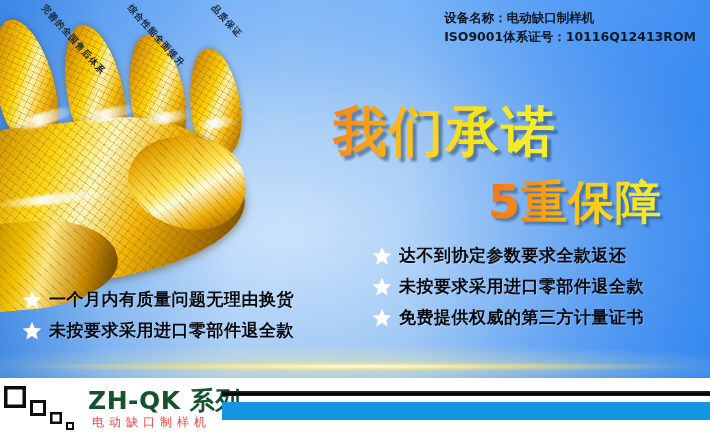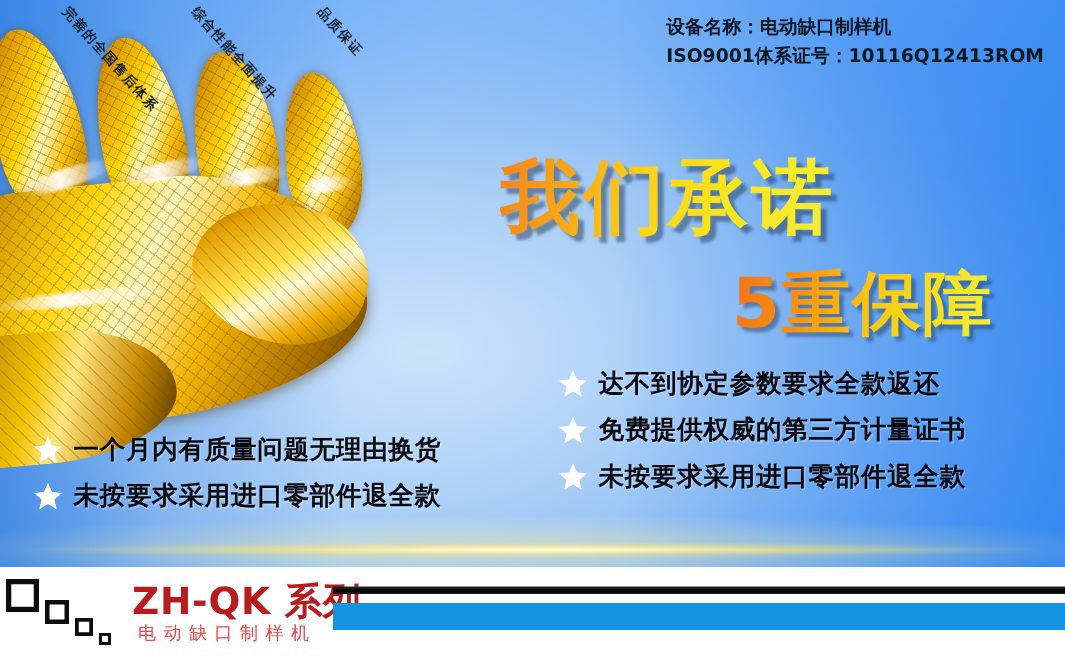--- a/index.html
+++ b/index.html
@@ -238,21 +238,21 @@
   .sq3 { left: 50px; top: 34px; width: 12px; height: 12px; }
   .sq3 i { width: 7px;  height: 7px; }
   .sq4 { left: 66px; top: 44px; width: 8px;  height: 8px; }
   .sq4 i { width: 4px;  height: 4px; }
 
   .brand-model {
     position: absolute;
     left: 88px; top: 6px;
     font-size: 25px;
     font-weight: bold;
-    color: #b91c1c;
+    color: #14532d;
     letter-spacing: 0.5px;
     white-space: nowrap;
     font-family: "DejaVu Sans", sans-serif;
     text-align: center;
   }
   .brand-sub {
     position: absolute;
     left: 92px; top: 36px;
     font-size: 12px;
     color: #ef4444;
@@ -316,28 +316,28 @@
         <svg class="star" viewBox="0 0 24 24">
           <polygon points="12,1 15.2,8.4 23.2,9.1 17.1,14.4 19,22.2 12,18 5,22.2 6.9,14.4 0.8,9.1 8.8,8.4" fill="#ffffff"></polygon>
         </svg>
         <span class="promise-text">达不到协定参数要求全款返还</span>
       </div>
 
       <div class="promise-row">
         <svg class="star" viewBox="0 0 24 24">
           <polygon points="12,1 15.2,8.4 23.2,9.1 17.1,14.4 19,22.2 12,18 5,22.2 6.9,14.4 0.8,9.1 8.8,8.4" fill="#ffffff"></polygon>
         </svg>
+        <span class="promise-text">未按要求采用进口零部件退全款</span>
+      </div>
+
+      <div class="promise-row">
+        <svg class="star" viewBox="0 0 24 24">
+          <polygon points="12,1 15.2,8.4 23.2,9.1 17.1,14.4 19,22.2 12,18 5,22.2 6.9,14.4 0.8,9.1 8.8,8.4" fill="#ffffff"></polygon>
+        </svg>
         <span class="promise-text">免费提供权威的第三方计量证书</span>
-      </div>
-
-      <div class="promise-row">
-        <svg class="star" viewBox="0 0 24 24">
-          <polygon points="12,1 15.2,8.4 23.2,9.1 17.1,14.4 19,22.2 12,18 5,22.2 6.9,14.4 0.8,9.1 8.8,8.4" fill="#ffffff"></polygon>
-        </svg>
-        <span class="promise-text">未按要求采用进口零部件退全款</span>
       </div>
 
     </div>
 
     <div class="promise-col col-left">
 
       <div class="promise-row">
         <svg class="star" viewBox="0 0 24 24">
           <polygon points="12,1 15.2,8.4 23.2,9.1 17.1,14.4 19,22.2 12,18 5,22.2 6.9,14.4 0.8,9.1 8.8,8.4" fill="#ffffff"></polygon>
         </svg>

